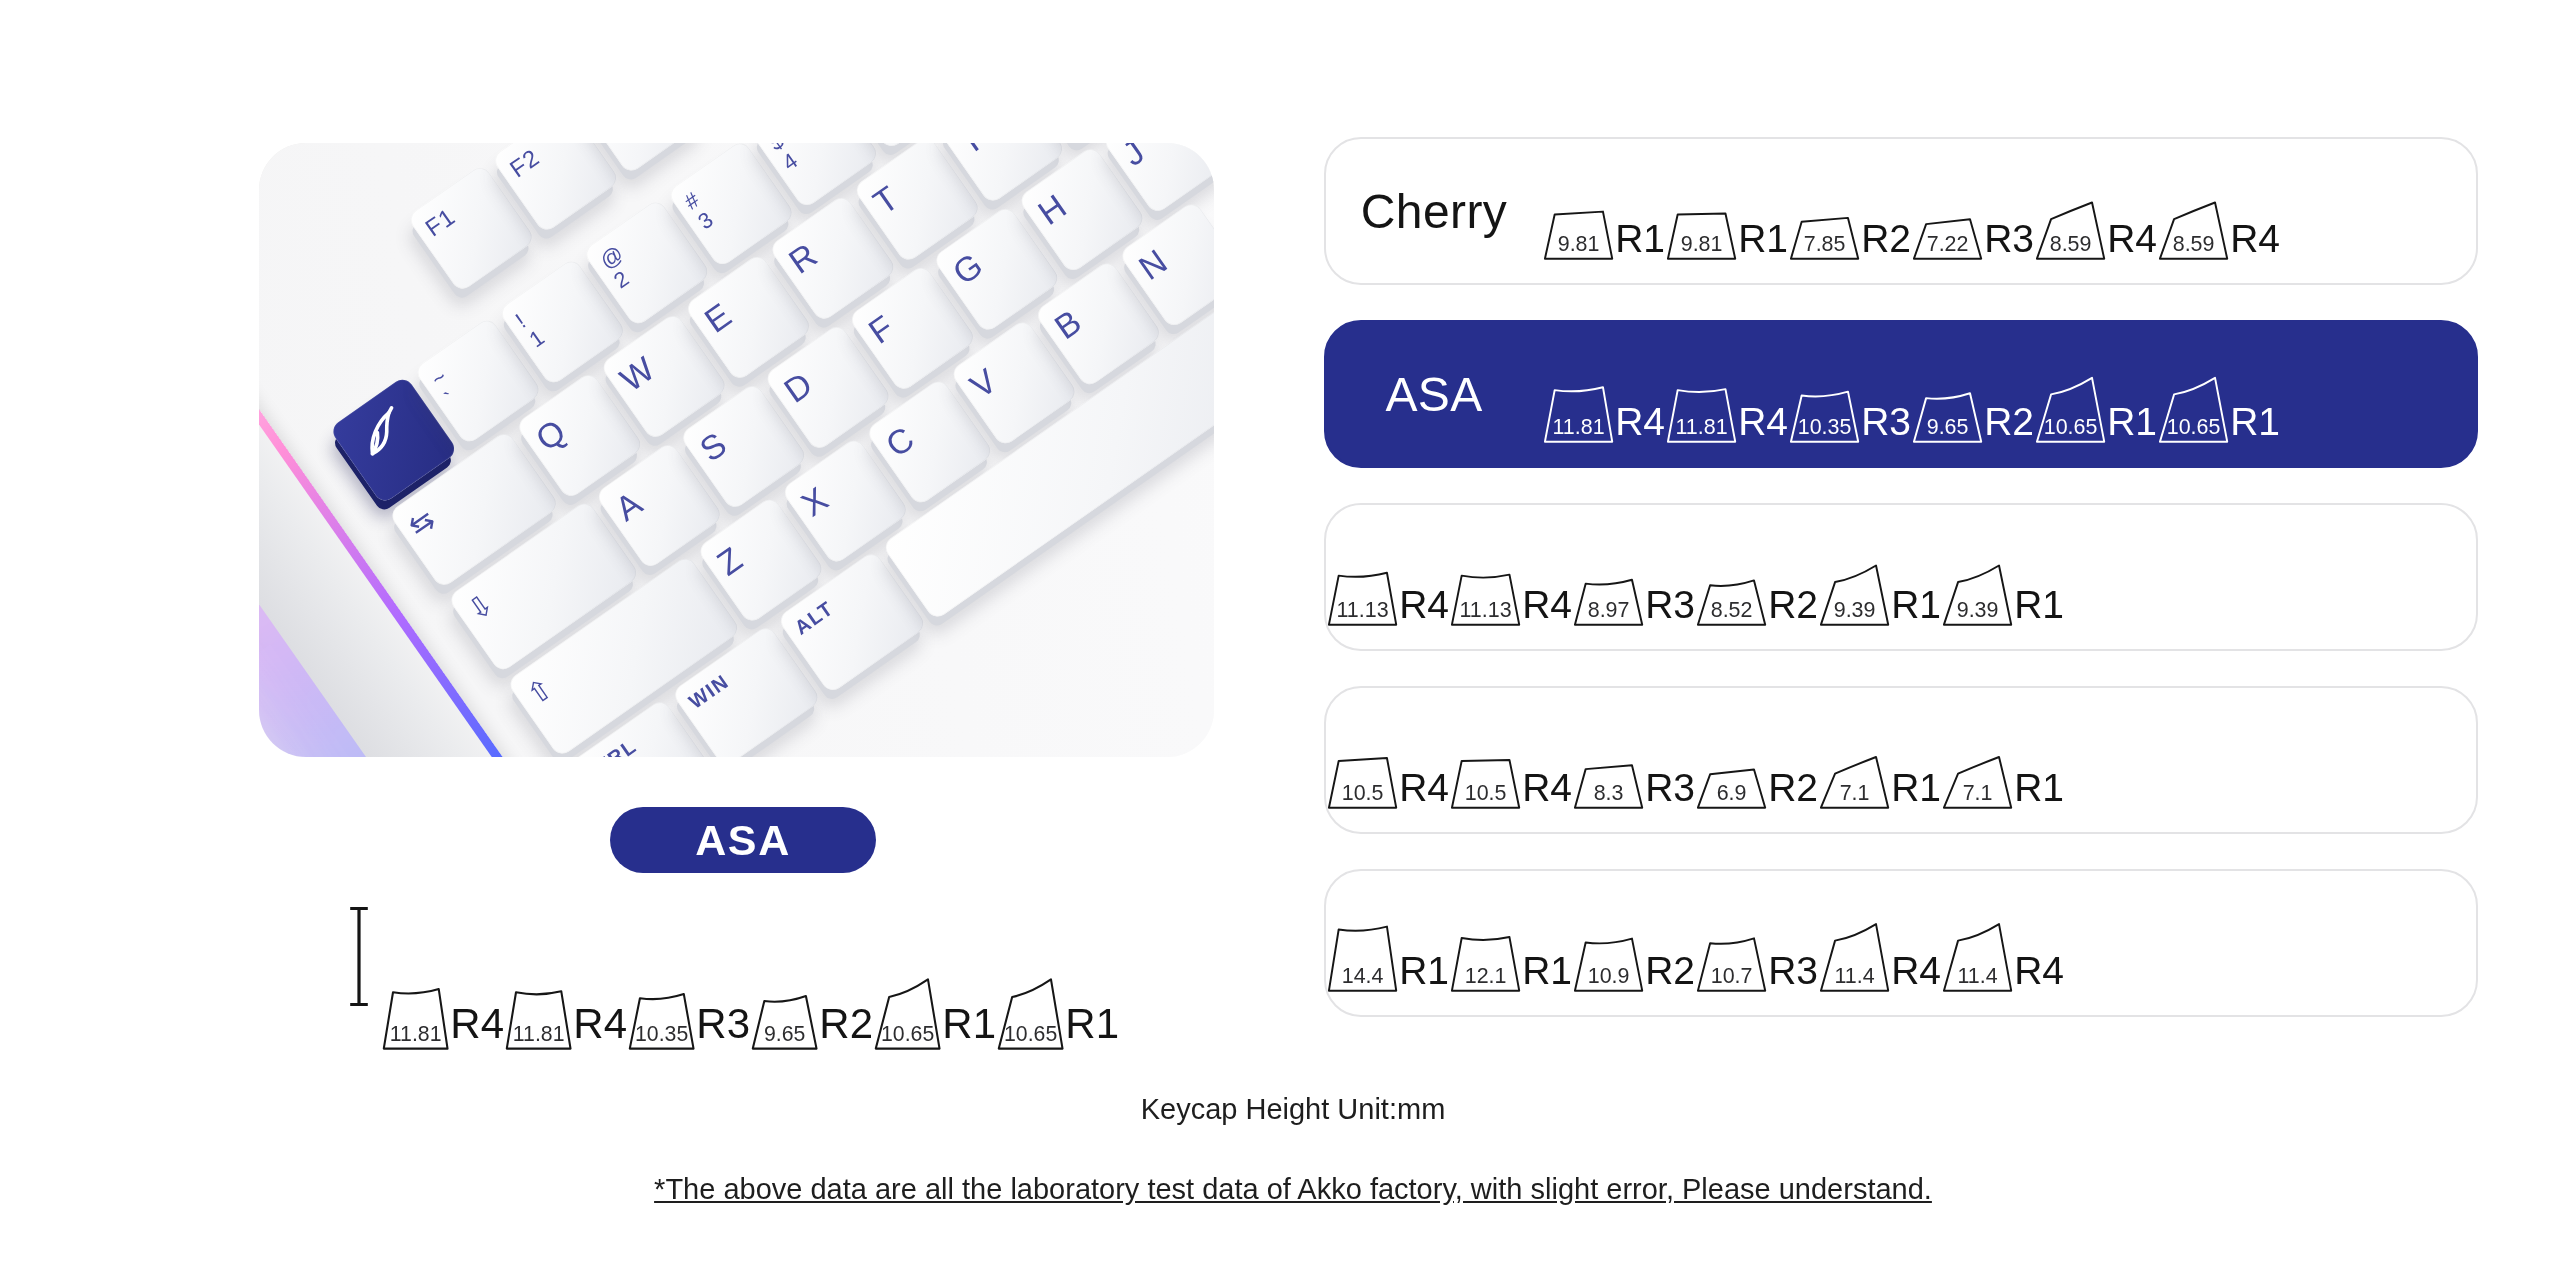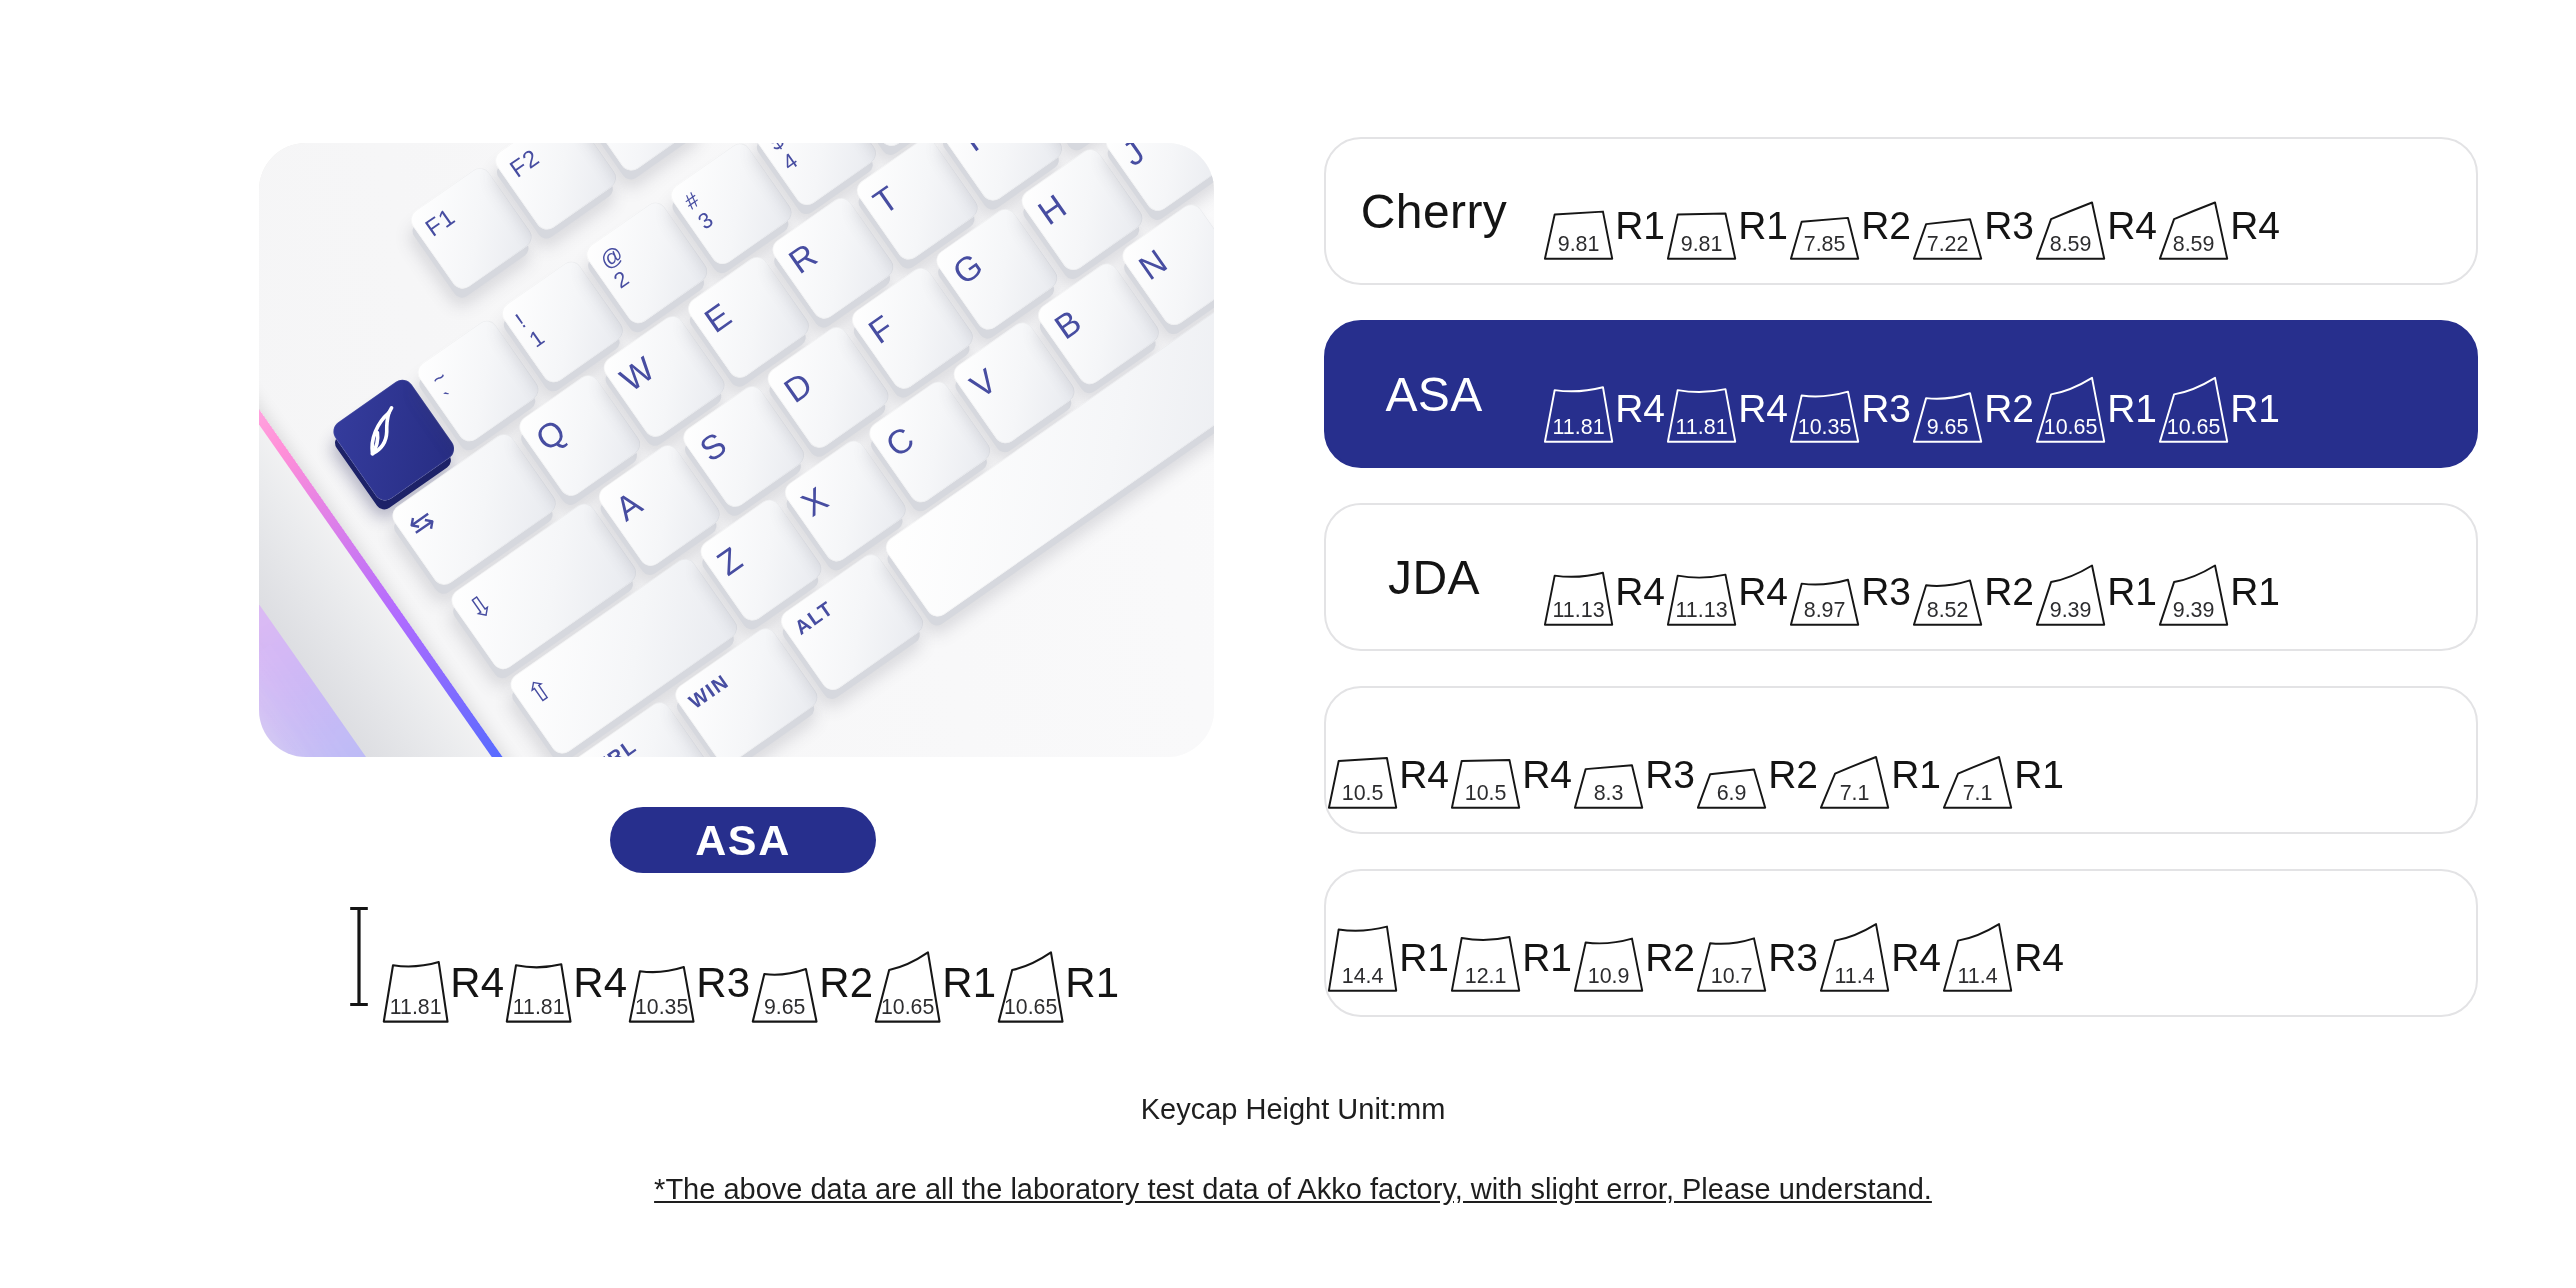--- a/index.html
+++ b/index.html
@@ -64,21 +64,21 @@
   .profiles{position:absolute;left:1324px;top:137px;width:994px;}
   .prow{
     position:relative;width:1154px;height:148px;box-sizing:border-box;margin-bottom:35px;
     border:2.4px solid #e3e3e5;border-radius:37px;background:#ffffff;display:flex;
   }
   .prow.hl{border-color:var(--accent);background:var(--accent);}
   .plab{width:216px;display:flex;align-items:center;justify-content:center;font-size:48px;font-weight:500;letter-spacing:0.4px;color:#141414;}
   .prow.hl .plab{color:#ffffff;}
   .cells{flex:1;display:flex;align-items:flex-end;}
   .cells .cell{width:123px;}
-  .rlab{height:34px;line-height:32px;font-size:39px;font-weight:500;color:#141414;}
+  .rlab{height:34px;line-height:32px;font-size:39px;font-weight:500;color:#141414;margin-top:27px;}
   .prow.hl .rlab{color:#ffffff;}
   
   .fnote{position:absolute;left:0;width:2576px;text-align:center;margin:5px;color:#1e1e1e;font-size:29px;}
   .f1{top:1088px;}
   .f2{top:1168px;text-decoration:underline;}
 </style>
 </head>
 <body>
 
 <div class="canvas">
@@ -364,21 +364,20 @@
           <div class="cell">
             <svg width="121" height="113" viewBox="0 0 150 140">
               <path d="M6 136 L 35 39.06 Q 75 32.06 119 5.060000000000002 L 144 136 Z" fill="none" stroke="#ffffff" stroke-width="4" stroke-linejoin="round"></path>
               <text x="75" y="120" text-anchor="middle" font-family="Liberation Sans, sans-serif" font-size="44" fill="#ffffff">10.65</text>
             </svg>
             <div class="rlab">R1</div>
           </div>
         </div>
       </div>
       <div class="prow">
-        <div class="plab">JDA</div>
         <div class="cells">
           <div class="cell">
             <svg width="121" height="113" viewBox="0 0 150 140">
               <path d="M6 136 L 26 35.41199999999999 Q 75 42.41199999999999 125 29.411999999999992 L 144 136 Z" fill="none" stroke="#161616" stroke-width="4" stroke-linejoin="round"></path>
               <text x="75" y="120" text-anchor="middle" font-family="Liberation Sans, sans-serif" font-size="44" fill="#2d2d2f">11.13</text>
             </svg>
             <div class="rlab">R4</div>
           </div>
           <div class="cell">
             <svg width="121" height="113" viewBox="0 0 150 140">

